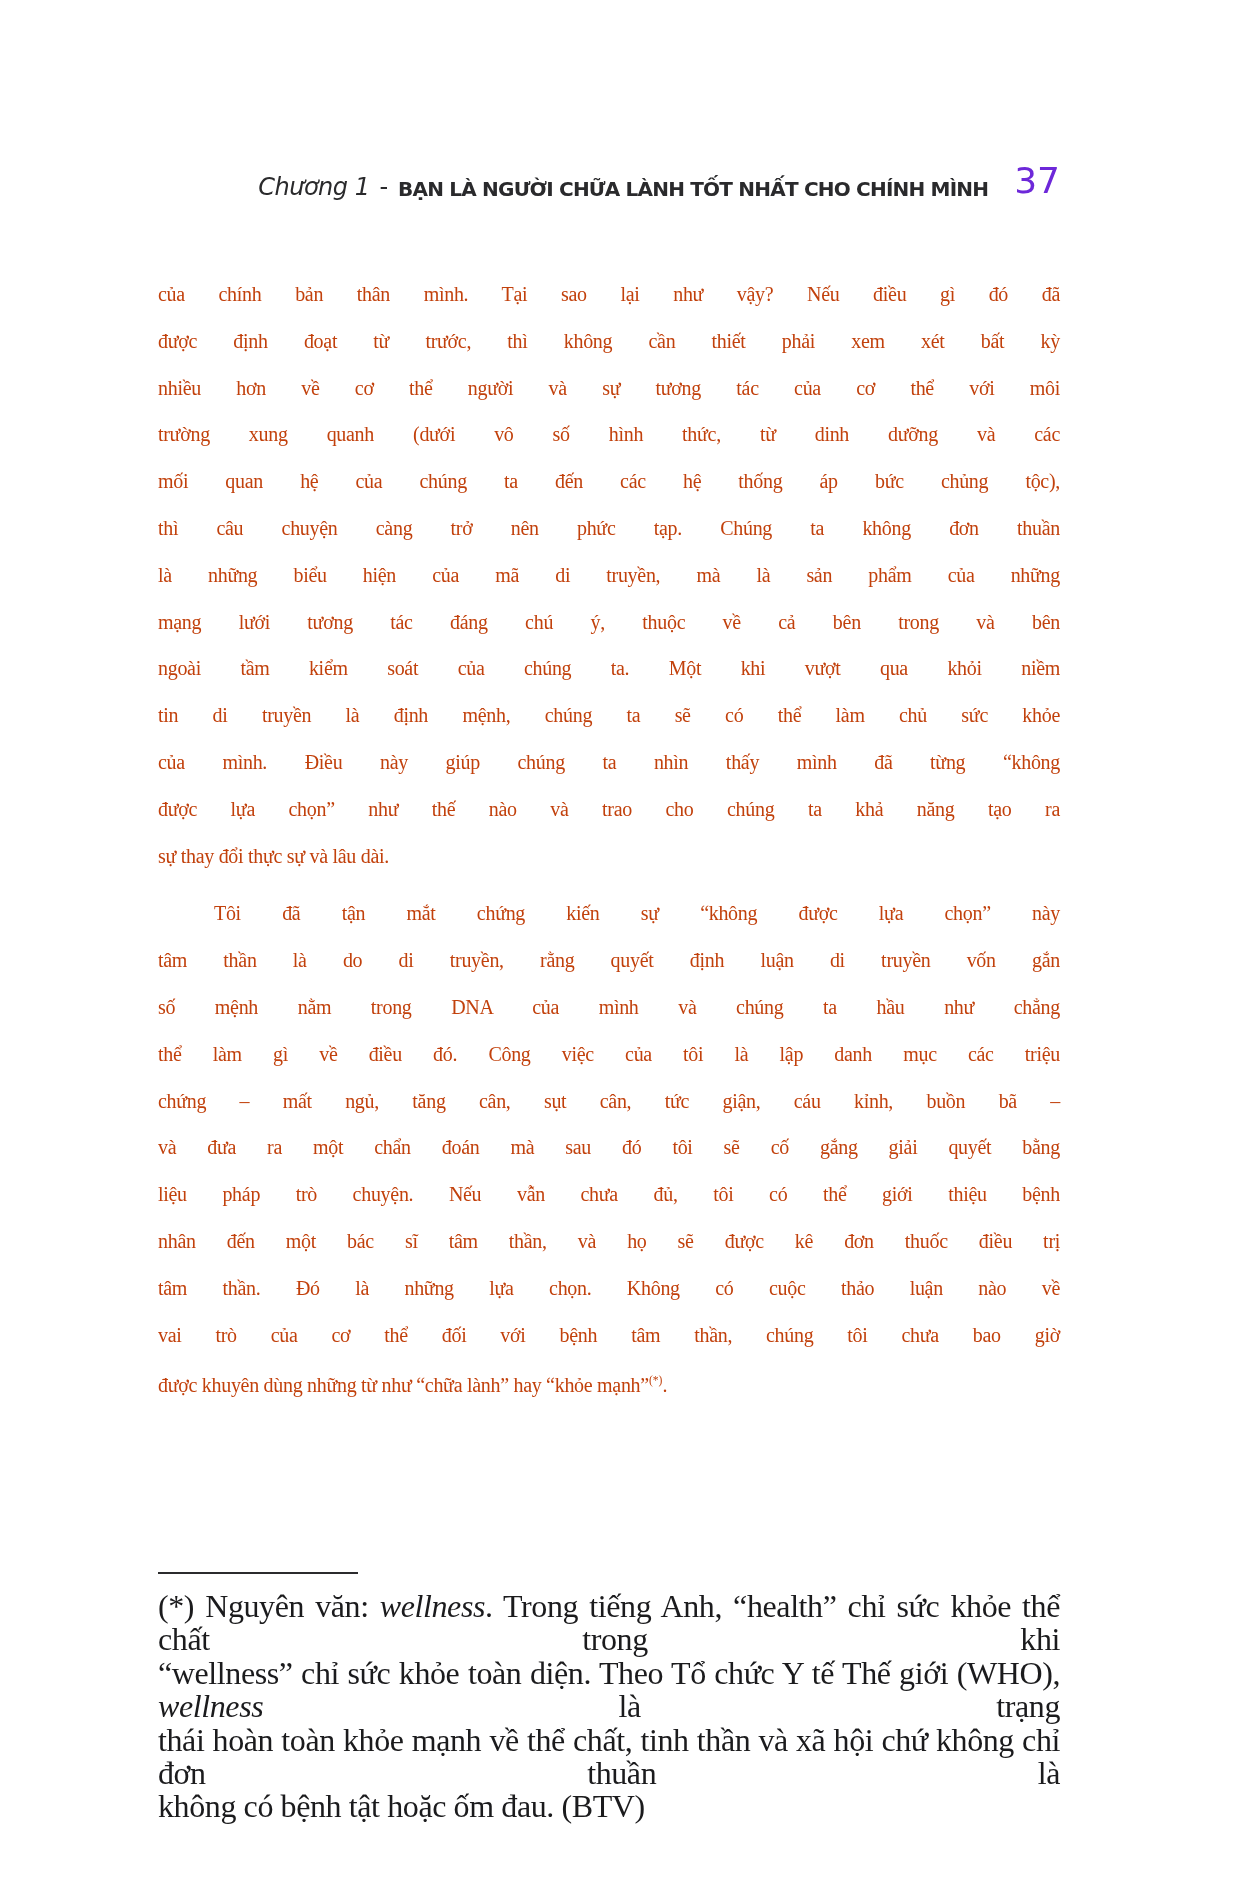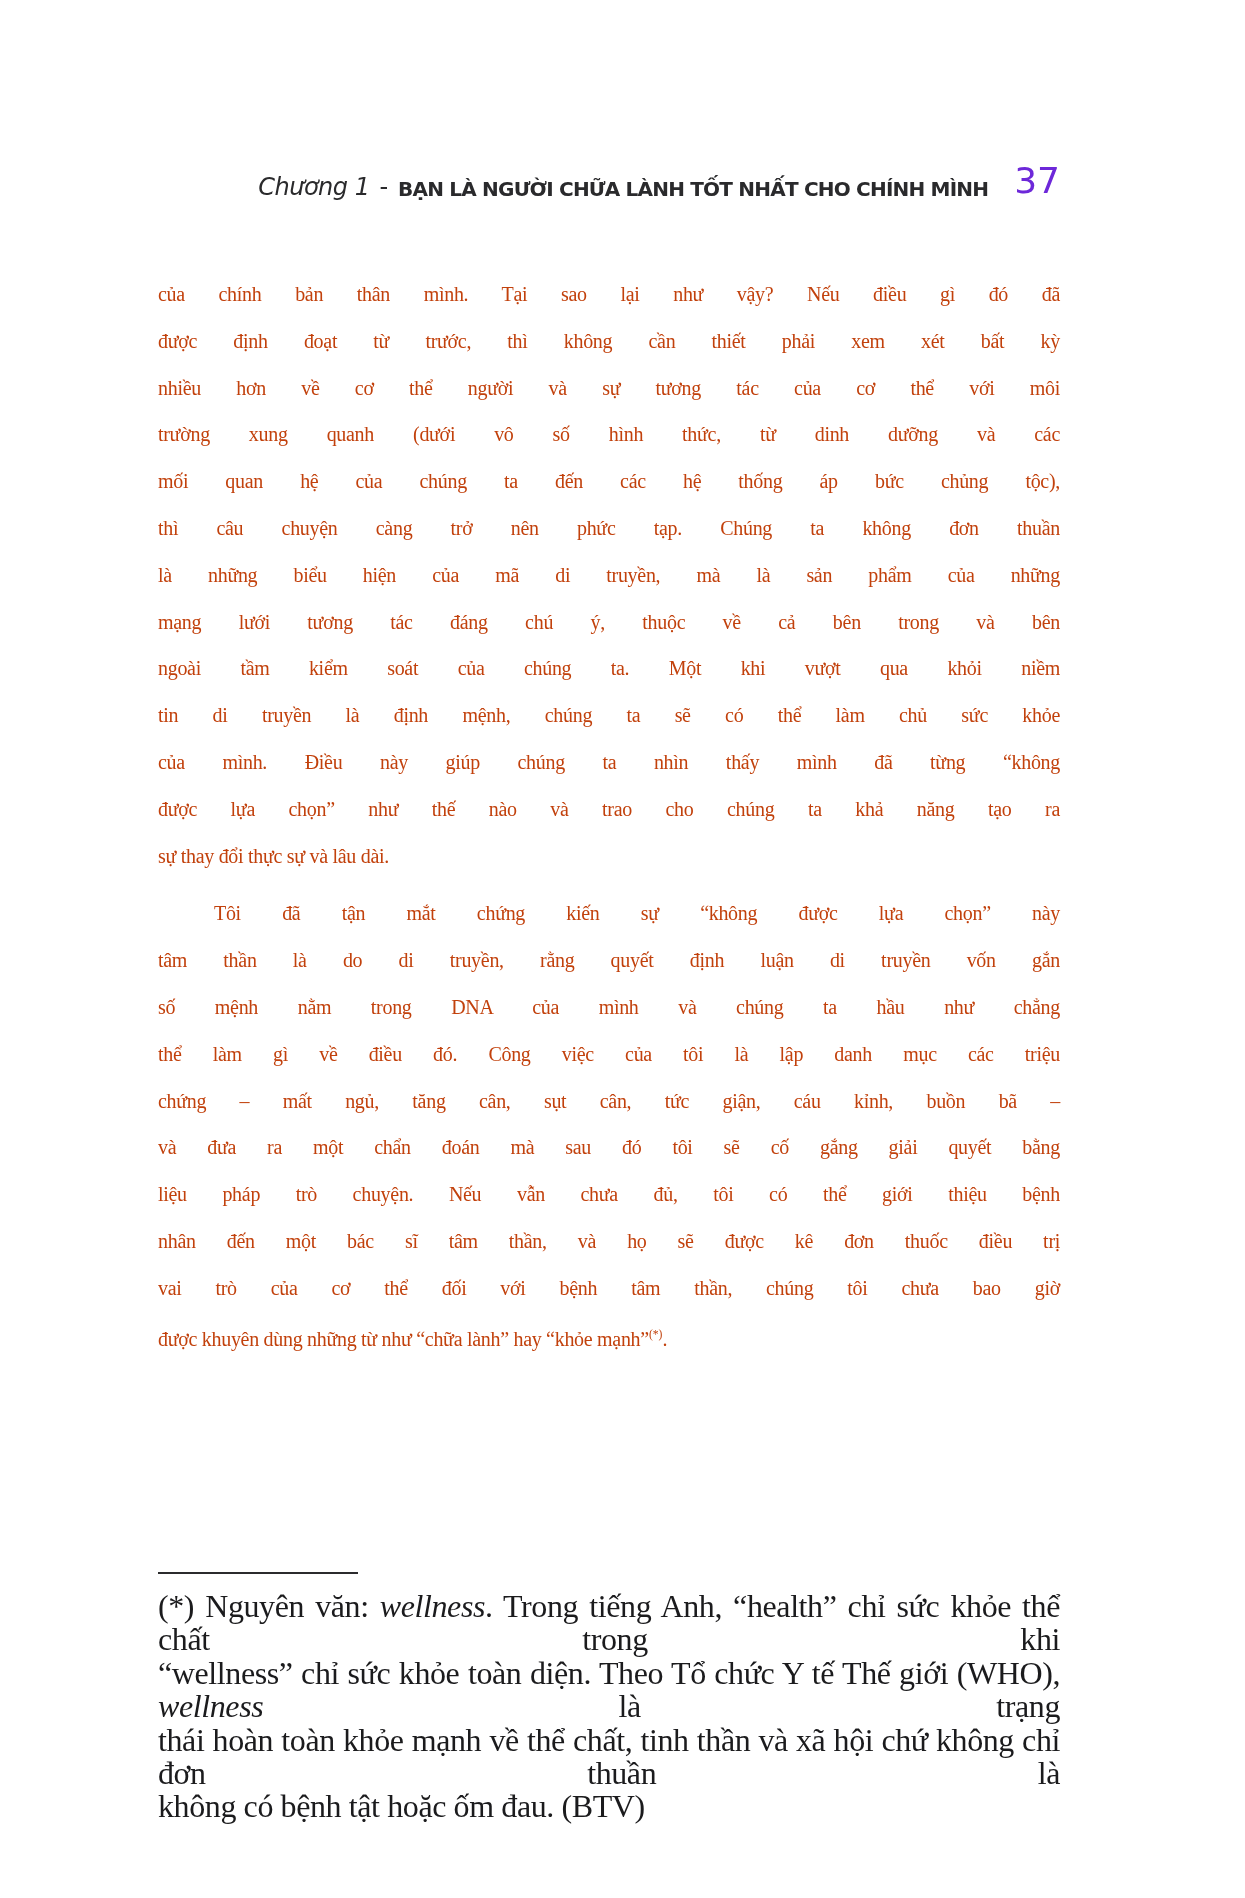--- a/index.html
+++ b/index.html
@@ -105,20 +105,21 @@
       </div>
       <div class="para">
         <div class="line first-indent"><span class="">Tôi đã tận mắt chứng kiến sự “không được lựa chọn” này</span></div>
         <div class="line"><span class="">tâm thần là do di truyền, rằng quyết định luận di truyền vốn gắn</span></div>
         <div class="line"><span class="">số mệnh nằm trong DNA của mình và chúng ta hầu như chẳng</span></div>
         <div class="line"><span class="">thể làm gì về điều đó. Công việc của tôi là lập danh mục các triệu</span></div>
         <div class="line"><span class="">chứng – mất ngủ, tăng cân, sụt cân, tức giận, cáu kỉnh, buồn bã –</span></div>
         <div class="line"><span class="">và đưa ra một chẩn đoán mà sau đó tôi sẽ cố gắng giải quyết bằng</span></div>
         <div class="line"><span class="">liệu pháp trò chuyện. Nếu vẫn chưa đủ, tôi có thể giới thiệu bệnh</span></div>
         <div class="line"><span class="">nhân đến một bác sĩ tâm thần, và họ sẽ được kê đơn thuốc điều trị</span></div>
+        <div class="line"><span class="">tâm thần. Đó là những lựa chọn. Không có cuộc thảo luận nào về</span></div>
         <div class="line"><span class="">vai trò của cơ thể đối với bệnh tâm thần, chúng tôi chưa bao giờ</span></div>
         <div class="line last"><span class="">được khuyên dùng những từ như “chữa lành” hay “khỏe mạnh”</span><span class="seg-sup ">(*)</span><span class="">.</span></div>
       </div>
     </div>
 
   <div class="footnote-rule"></div>
 
   <div class="footnote">
       <div class="fn-line"><span class="">(*) Nguyên văn: </span><span class="seg-em ">wellness</span><span class="">. Trong tiếng Anh, “health” chỉ sức khỏe thể chất trong khi</span></div>
       <div class="fn-line"><span class="">“wellness” chỉ sức khỏe toàn diện. Theo Tổ chức Y tế Thế giới (WHO), </span><span class="seg-em ">wellness</span><span class=""> là trạng</span></div>

